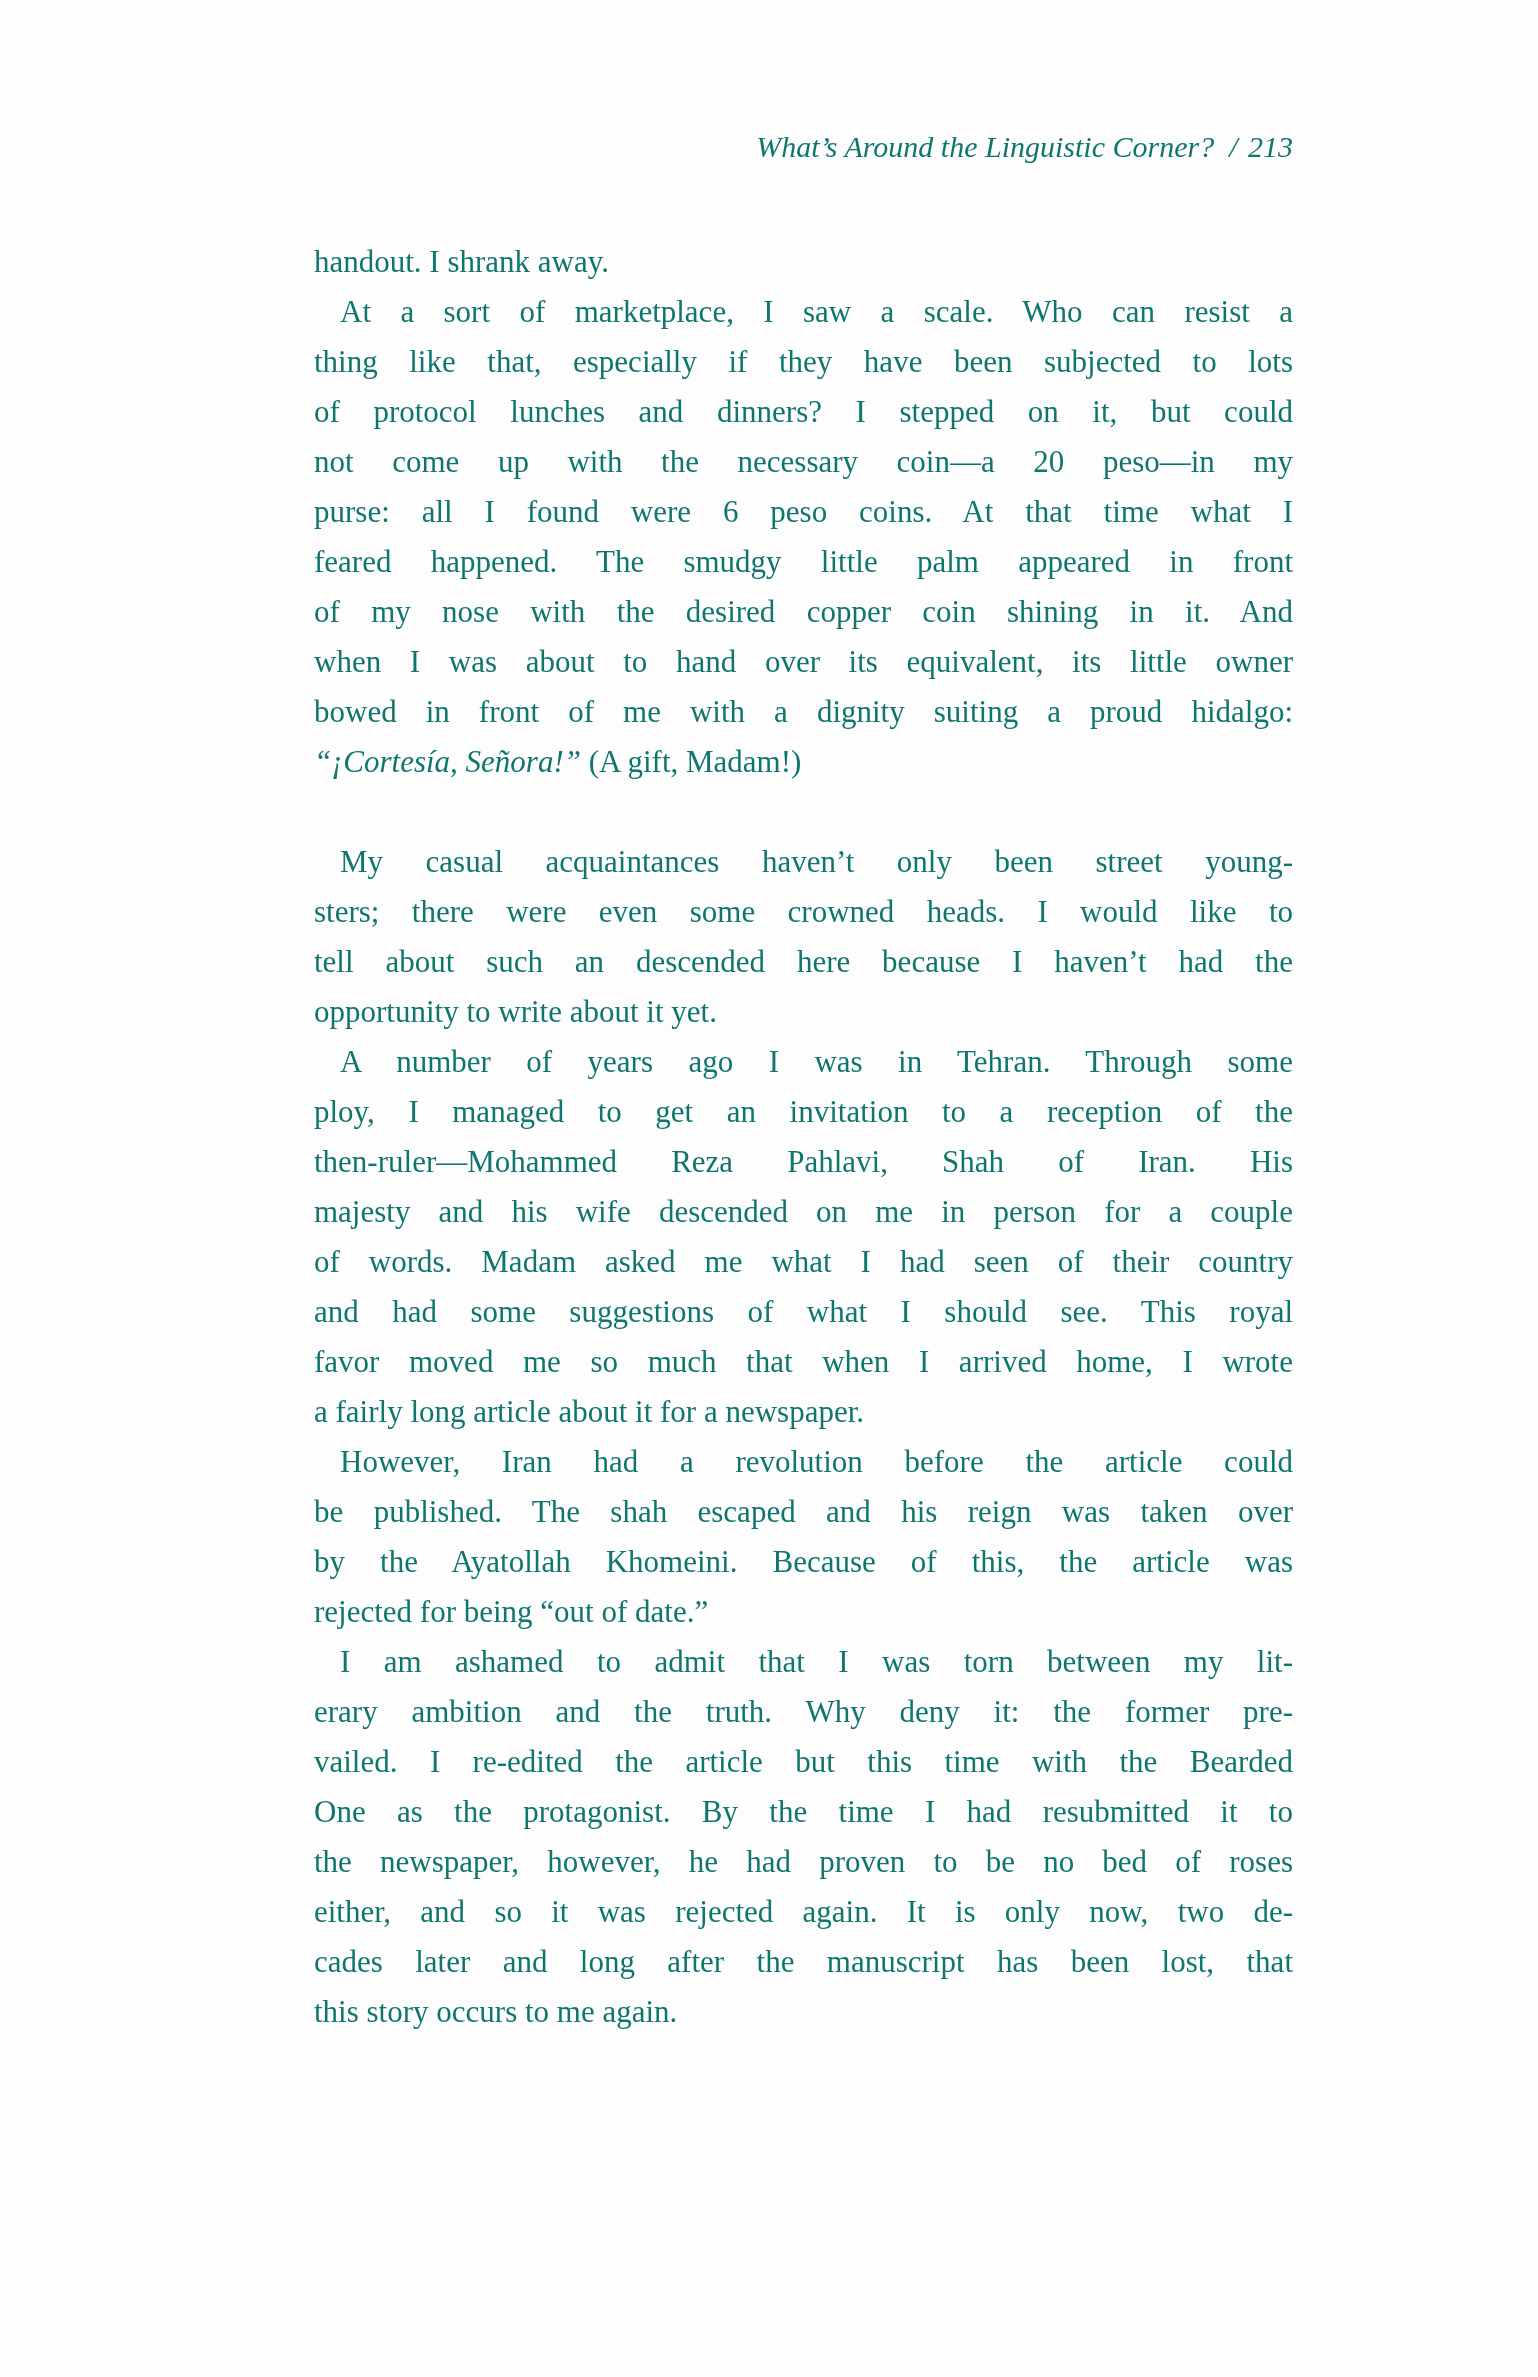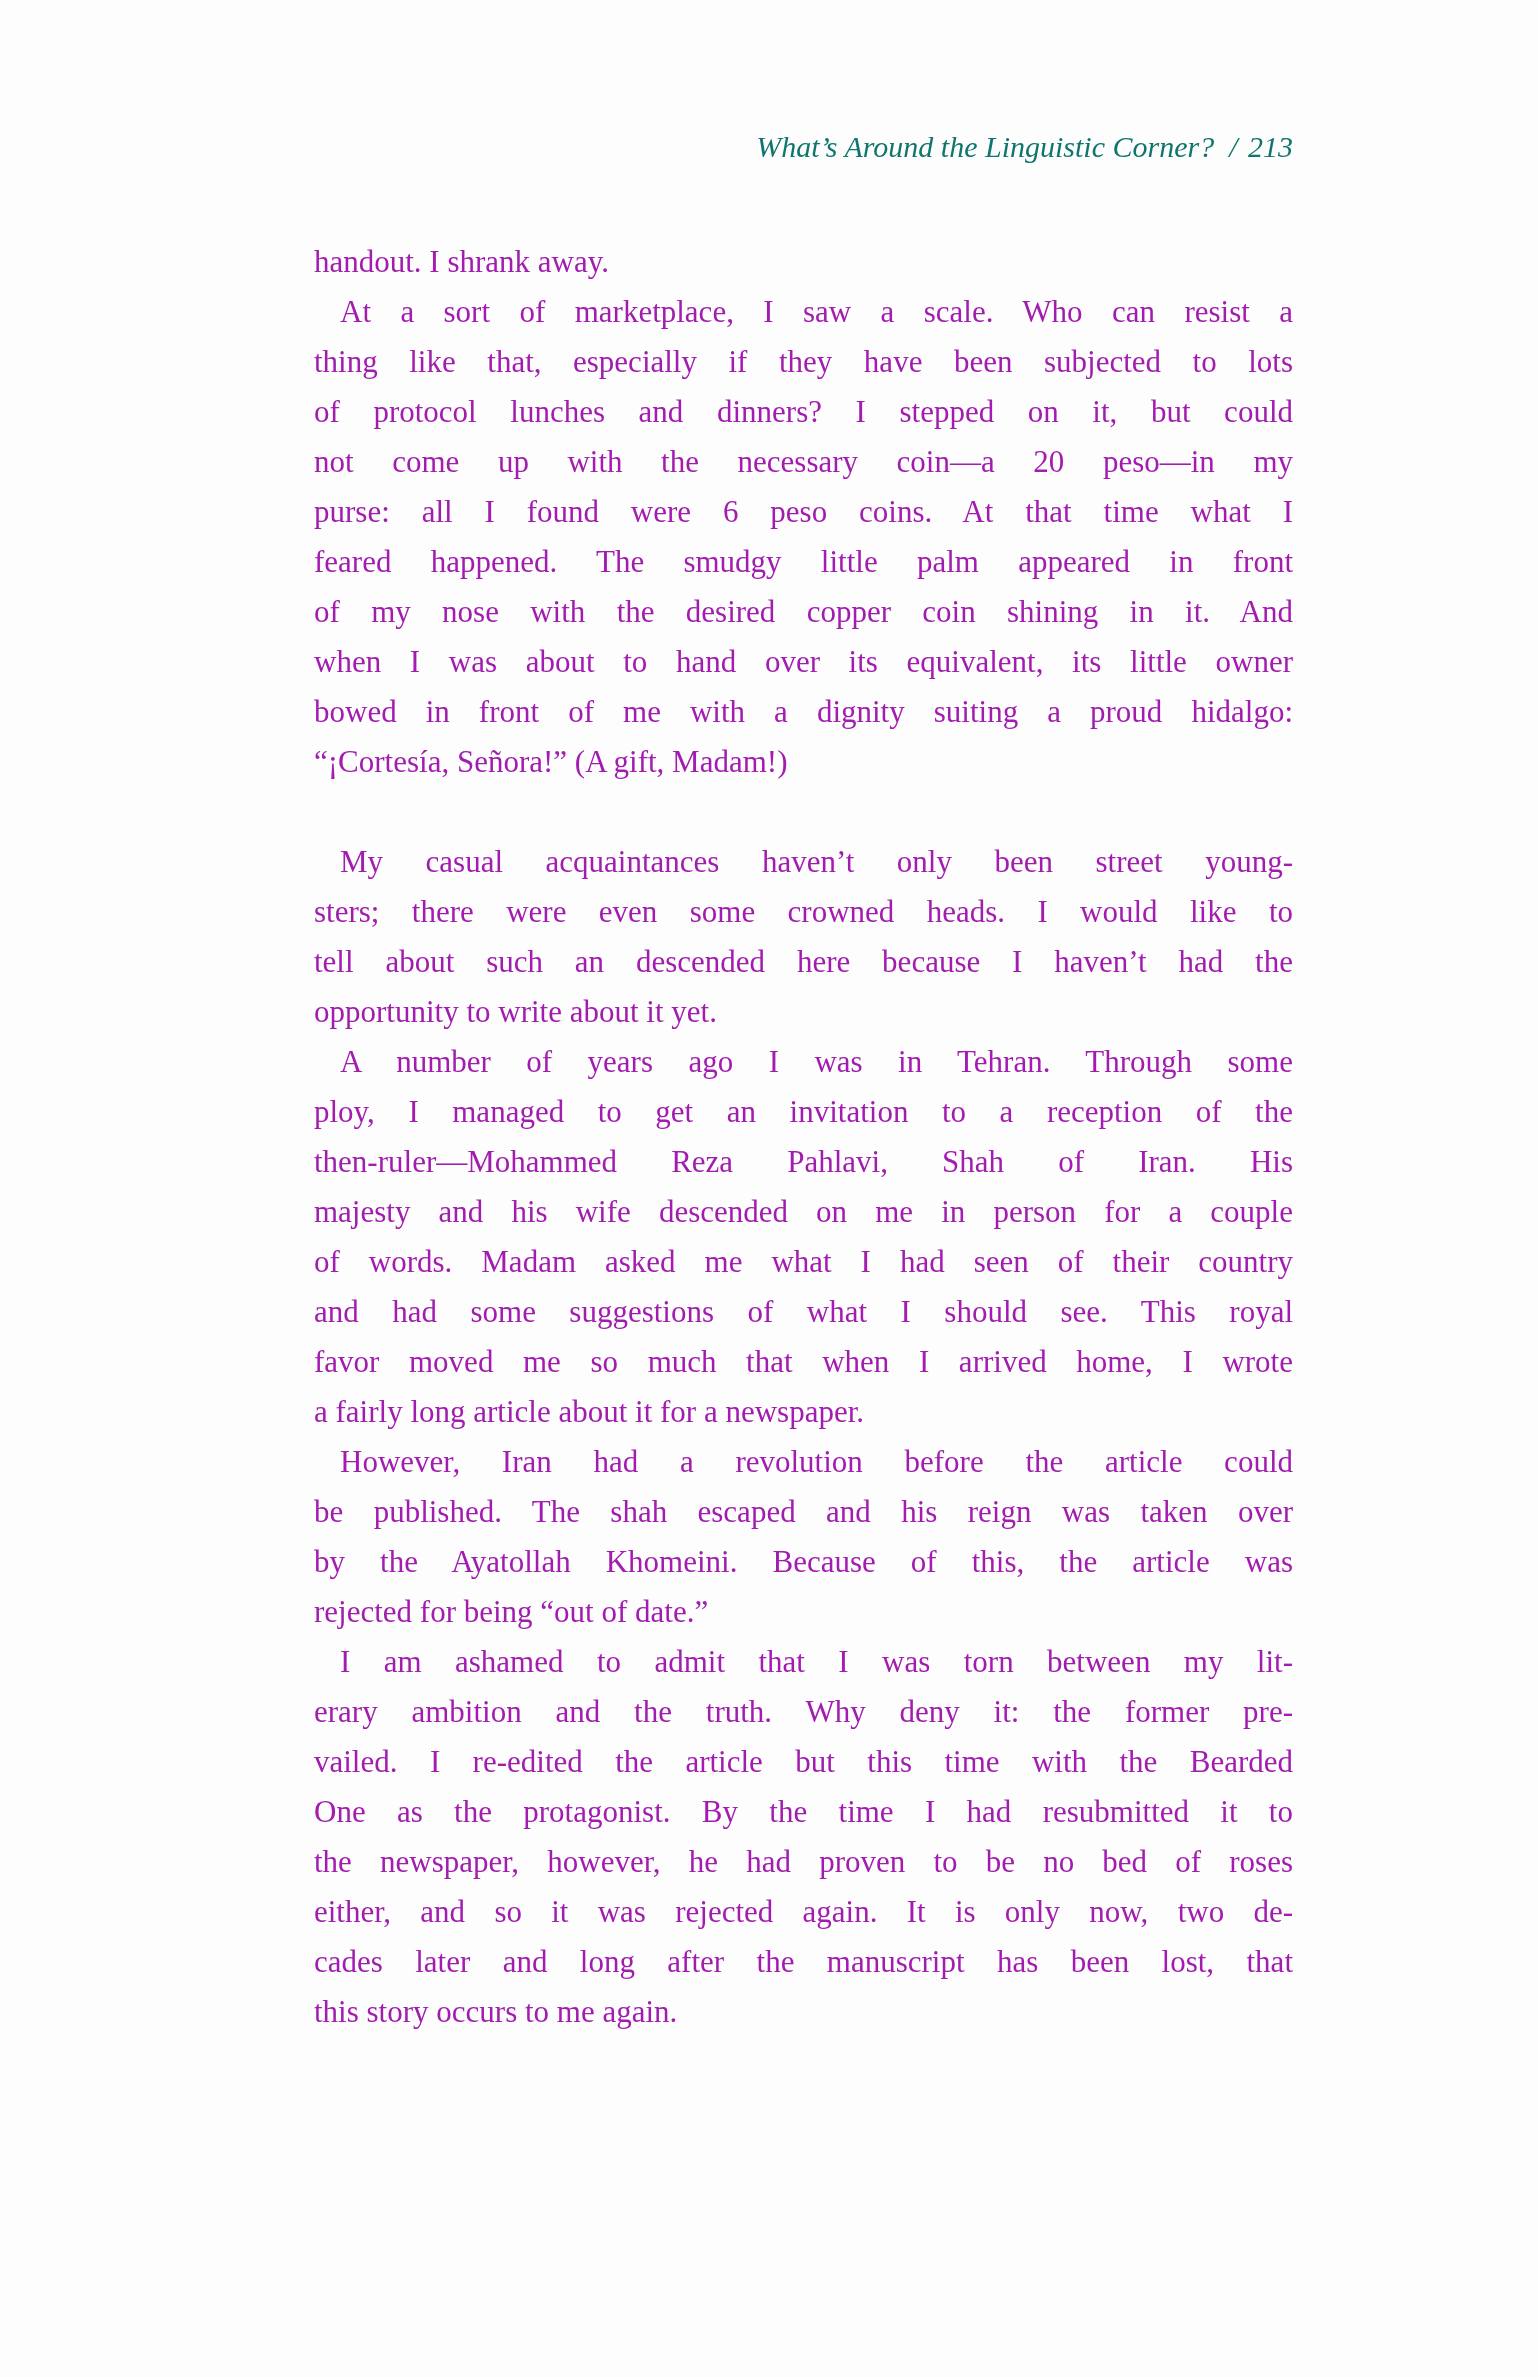--- a/index.html
+++ b/index.html
@@ -36,35 +36,35 @@
     display: inline-block;
     margin-left: 10.5px;
   }
   .body-text {
     position: absolute;
     left: 314px;
     top: 237px;
     width: 979px;
     font-size: 31px;
     line-height: 50px;
-    color: #a21caf;
+    color: #0f766e;
   }
   .para { margin: 0; }
   .line {
     text-align: justify;
     text-align-last: justify;
   }
   .line.para-end {
     text-align: left;
     text-align-last: left;
   }
   .line.indent {
     padding-left: 26px;
   }
-  .it { }
+  .it { font-style: italic; }
   .spacer { height: 50px; }
 </style>
 </head>
 <body>
 
 <div class="page">
   <div class="running-header">
     <span>What’s Around the Linguistic Corner?</span><span class="sep">/</span><span class="pagenum">213</span>
   </div>
   <div class="body-text">

